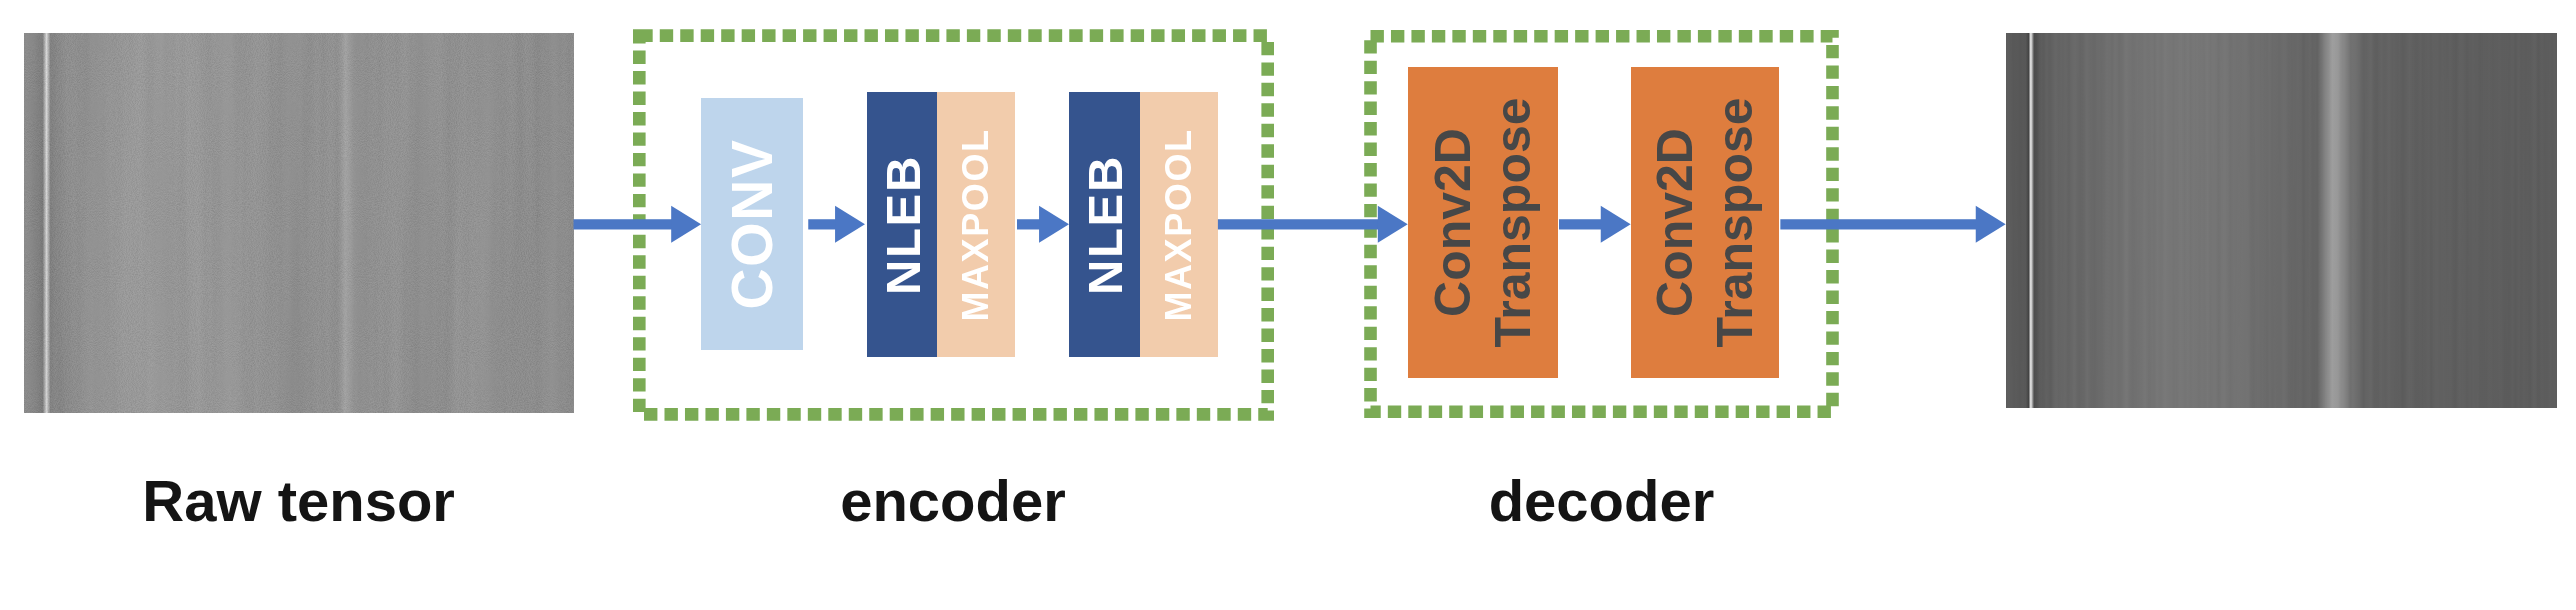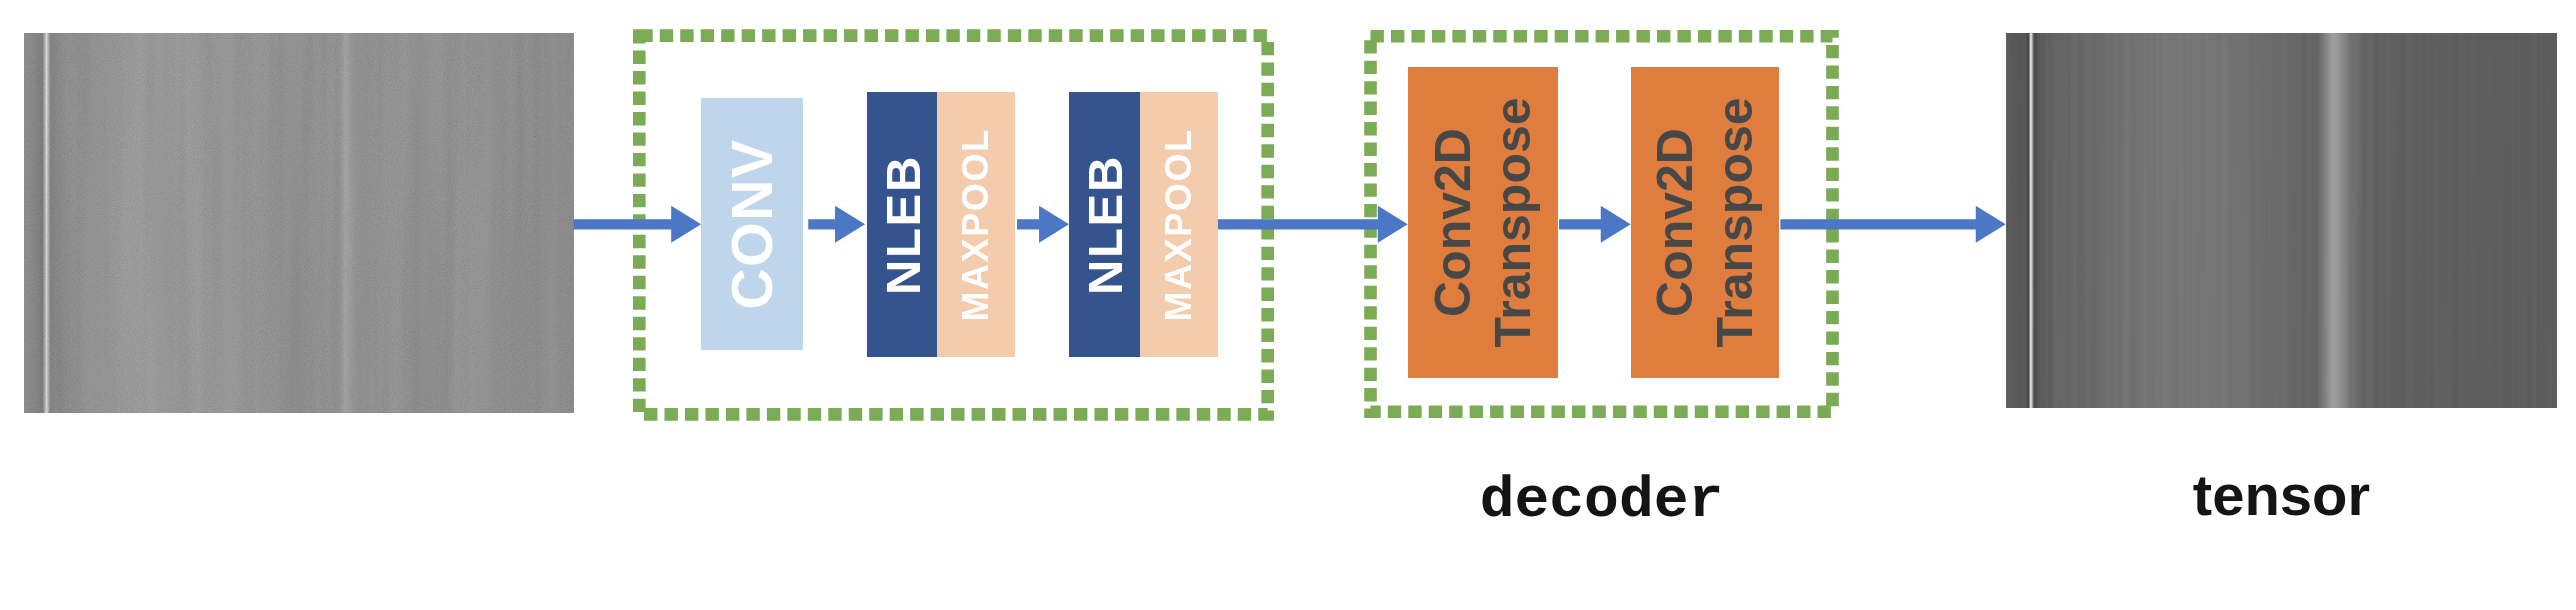--- a/index.html
+++ b/index.html
@@ -19,21 +19,21 @@
   .nleb-1{left:867px;} .maxpool-1{left:937px;}
   .nleb-2{left:1069px;} .maxpool-2{left:1140px;}
   .ct-block{top:67px;width:150px;height:311px;background:var(--decoder-block-fill,#DE7D3E);}
   .ct-1{left:1408px;} .ct-2{left:1631px;width:148px;}
   .ct-block .vtext{font-size:50px;line-height:1.19;color:var(--decoder-block-text,#474747);}
   .arrow-shape{fill:var(--arrow-blue,#4B77C5);}
   .caption{position:absolute;font-weight:bold;color:var(--caption-text,#141414);
            font-size:58px;text-align:center;line-height:1.19;}
   .caption-raw{left:23.6px;top:466px;width:550px;}
   .caption-encoder{left:633px;top:466px;width:640px;}
-  .caption-decoder{left:1364px;top:466px;width:475px;font-family:Liberation Mono, monospace;}
+  .caption-decoder{left:1364px;top:466px;width:475px;}
   .caption-recon{left:2006px;top:460px;width:551px;}
 </style>
 </head>
 <body>
 
 <div id="canvas">
 
   <svg class="abs tensor-svg" style="left:23.6px;top:33px;" width="550" height="380" viewBox="0 0 698 482" preserveAspectRatio="none">
     <defs>
       <linearGradient id="rawGrad" x1="0" y1="0" x2="1" y2="0">
@@ -161,19 +161,20 @@
     <g>
       <rect class="arrow-shape" x="1979" y="278" width="55" height="13"></rect>
       <polygon class="arrow-shape" points="2032,261 2070,284.5 2032,308"></polygon>
     </g>
     <g>
       <rect class="arrow-shape" x="2260" y="278" width="250" height="13"></rect>
       <polygon class="arrow-shape" points="2508,261 2546,284.5 2508,308"></polygon>
     </g>
   </svg>
 
+  <div class="caption caption-raw">Raw tensor</div>
+  <div class="caption caption-encoder">encoder</div>
   <div class="caption caption-decoder">decoder</div>
   <div class="caption caption-recon">
-    <div>tensor</div>
   </div>
 
 </div>
 
 
 </body></html>

